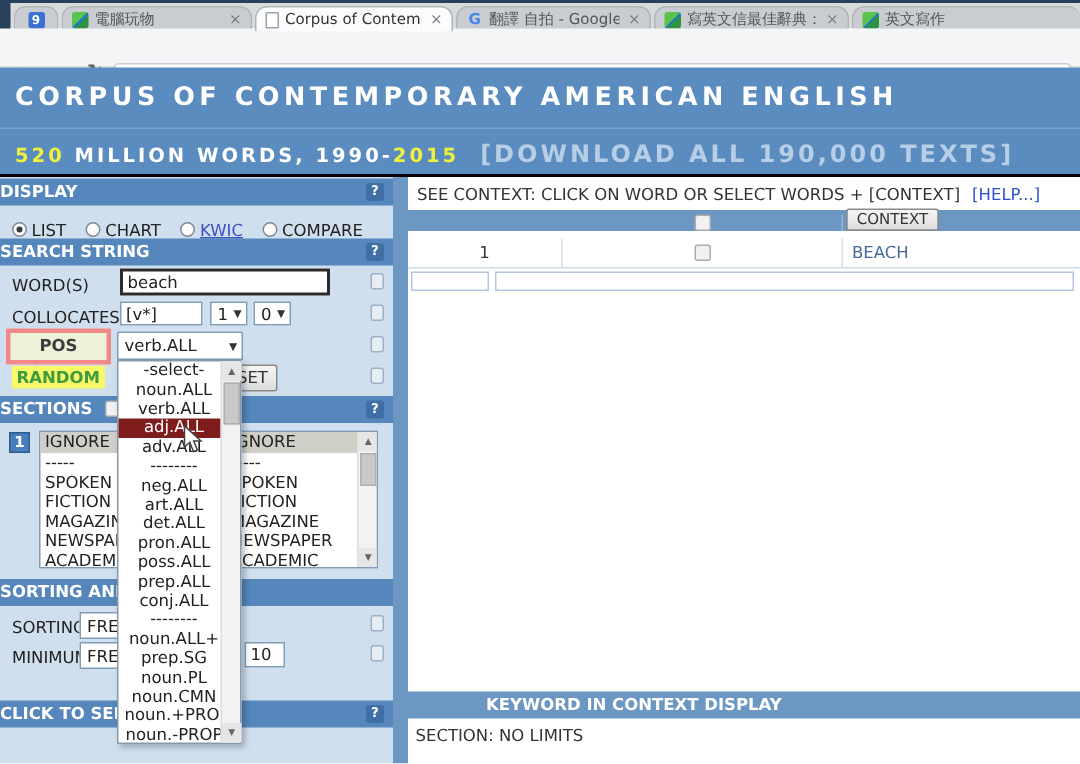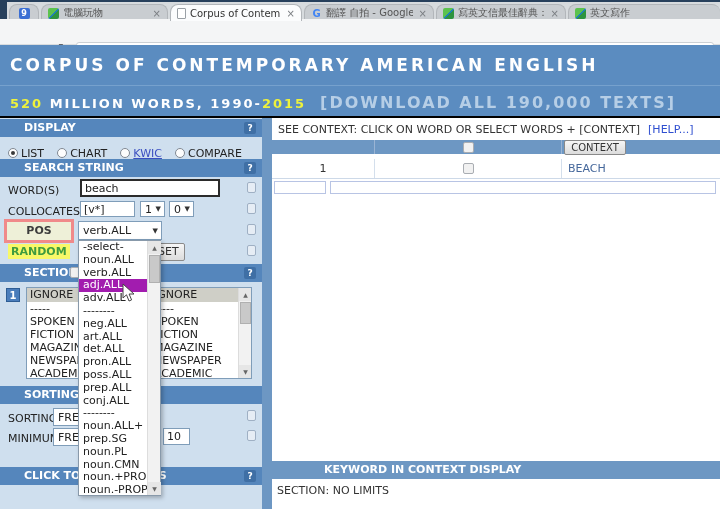--- a/index.html
+++ b/index.html
@@ -34,21 +34,21 @@
   .banner-words { left:10px; top:48px; font-size:13px; font-weight:bold; letter-spacing:2px; color:#fff; }
   .yellow { color:#eef23c; }
   .dl-link { font-size:16px; font-weight:bold; letter-spacing:2px; color:#b6cee6; margin-left:14px; }
 
   
   .left-panel { left:0; top:118px; width:262px; height:391px; background:#cfdfee; }
   .divider { left:262px; top:118px; width:10px; height:391px; background:#6d97c3; }
   .right-panel { left:272px; top:118px; width:448px; height:391px; background:#fff;padding-left:16px; }
 
   
-  .bar { left:0; width:262px; height:18px; background:#5586bc; color:#fff; font-size:11px; font-weight:bold; line-height:18px; padding-left:24px; }
+  .bar { left:0; width:262px; height:18px; background:#5586bc; color:#fff; font-size:11px; font-weight:bold; line-height:18px; padding-left:0; }
   .qicon { width:12px; height:12px; background:#3f6fa5; color:#fff; font-size:9px; font-weight:bold; text-align:center; line-height:12px; border-radius:2px; }
   .mini-icon { width:9px; height:11px; background:#e6edf5; border:1px solid #9fb0c4; border-radius:2px; }
   .lbl { font-size:11px; color:#222; }
   .radio { width:10px; height:10px; border:1px solid #808892; border-radius:50%; background:#fdfdfd; display:inline-block; vertical-align:-1px; margin-right:3px; position:relative; }
   .radio.on::after { content:""; position:absolute; left:2px; top:2px; width:4px; height:4px; border-radius:50%; background:#3a3a3a; }
   .kwic-lbl { color:#3b4fc1;text-decoration:underline; }
   input.txt { font-family:inherit; font-size:11px; color:#222; background:#fff; border:1px solid #7f9db9; padding:0 3px; }
   .sel { background:#fff; border:1px solid #7f9db9; font-size:11px; color:#222; display:flex; align-items:center; padding-left:4px; }
   .sel .arrow { margin-left:auto; font-size:7px; color:#333; padding-right:3px; }
   .poslist-box { left:4px; top:101px; width:70px; height:24px; background:#eef0d8; border:3px solid #f08a8a; color:#3c3c3c; font-size:11px; font-weight:bold; text-align:center; line-height:18px; }
@@ -58,31 +58,31 @@
   .badge1 { left:6px; top:170px; width:14px; height:14px; background:#4a7dbb; border:1px solid #2e5d94; color:#fff; font-size:10px; font-weight:bold; text-align:center; line-height:13px; }
   .listbox { top:169px; height:92px; background:#fff; border:1px solid #7f9db9; overflow:hidden; }
   .lb-head { height:14px; background:#cfcfc7; font-size:11px; line-height:14px; padding-left:3px; color:#222; }
   .lb-item { height:13px; font-size:11px; line-height:13px; padding-left:3px; color:#222; white-space:nowrap; }
   .lb-scroll { position:absolute; right:0; top:0; width:13px; height:100%; background:#f2f2f2; border-left:1px solid #dcdcdc; }
   .sc-arrow { position:absolute; left:0; width:13px; height:13px; background:#e6e6e6; color:#666; font-size:6px; text-align:center; line-height:13px; }
   .sc-thumb { position:absolute; left:1px; width:11px; background:#c9c9c9; border:1px solid #b0b0b0; }
 
   
   .dd-list { left:78px; top:240px; width:83px; height:256px; background:#fff; border:1px solid #8899aa; z-index:50; box-shadow:2px 2px 4px rgba(0,0,0,.25); }
-  .dd-items { position:absolute; left:0; top:0; width:70px; }
+  .dd-items { position:absolute; left:0; top:0; width:70px;text-align:center; }
   .dd-item { height:12.8px; font-size:11px; line-height:12.8px; padding-left:4px; color:#222; white-space:nowrap; }
-  .dd-item.hl { background:#a21caf; color:#fff; }
+  .dd-item.hl { background:#7f1d1d; color:#fff; }
   .dd-scroll { position:absolute; right:0; top:0; width:13px; height:100%; background:#f2f2f2; border-left:1px solid #ddd; }
 
   .cursor { left:122px; top:283px; z-index:60; }
 
   
   .see-ctx { left:6px; top:5px; font-size:11px; color:#333; }
   .help-link { color:#2f4fd0; margin-left:8px; }
-  .rt-head { left:0; top:22px; width:448px; height:14px; background:#6d97c3; display:flex; }
+  .rt-head { left:0; top:22px; width:448px; height:14px; background:#6d97c3; display:flex;align-items:flex-end; }
   .rt-row { left:0; top:41px; width:448px; height:20px; background:#fff; border-bottom:1px solid #cdd9e8; display:flex; }
   .c1 { width:103px; border-right:1px solid #9ab4d4; display:flex; align-items:center; justify-content:center; }
   .c2 { width:187px; border-right:1px solid #9ab4d4; display:flex; align-items:center; justify-content:center; }
   .c3 { flex:1; display:flex; align-items:center; }
   .rt-row .c1,.rt-row .c2 { border-right:1px solid #d4dfec; }
   .cell-num { font-size:11px; color:#333; }
   .word-link { font-size:11px; color:#46689b; padding-left:6px; }
   .ctx-btn { margin-left:2px; width:62px; height:15px; line-height:13px; font-size:10px; }
   .ebox { top:63px; height:13px; background:#fff; border:1px solid #b8c4e4; }
   .kwic-bar { left:0; top:343px; width:448px; height:18px; background:#6d97c3; color:#fff; font-size:11px; font-weight:bold; line-height:18px; padding-left:52px; }

